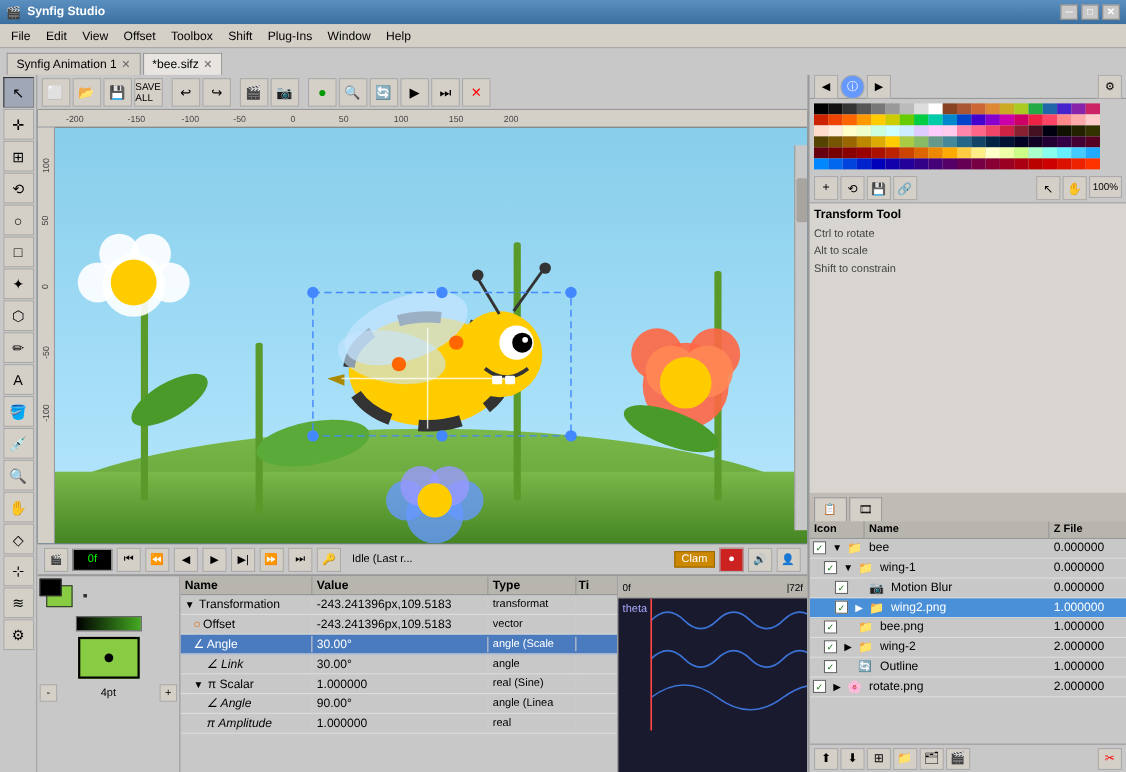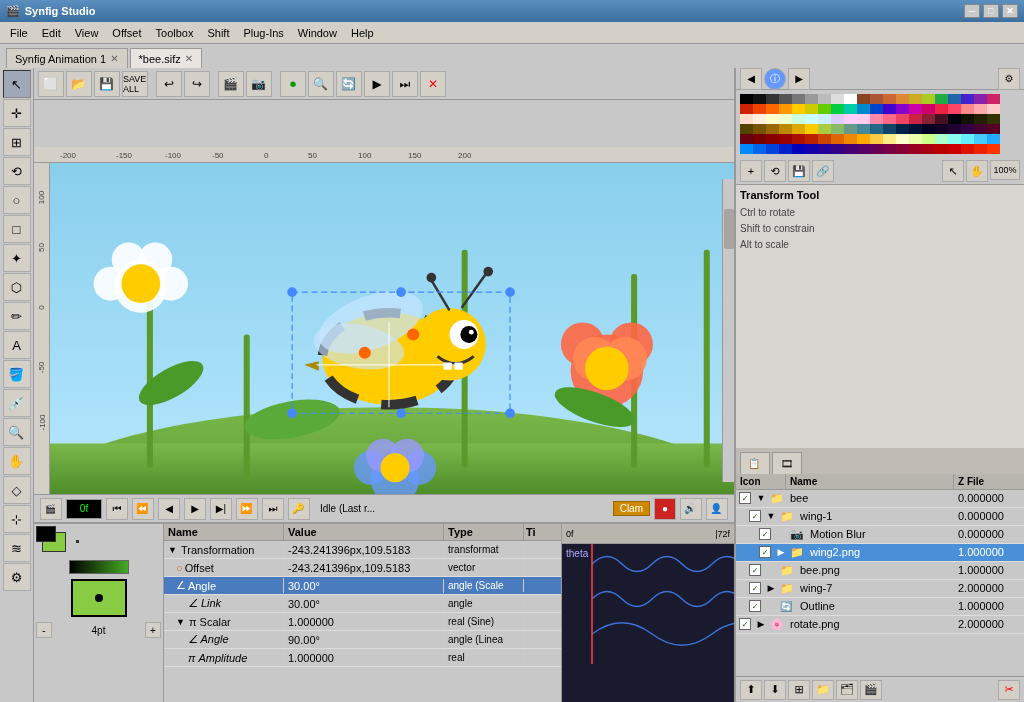--- a/index.html
+++ b/index.html
@@ -66,21 +66,21 @@
       display: flex; align-items: center; padding: 2px 4px; gap: 2px;
     }
     .ctool-btn {
       width: 26px; height: 26px; background: #d4d0c8; border: 1px solid #aaa;
       display: flex; align-items: center; justify-content: center; cursor: pointer; font-size: 12px;
     }
     .ctool-sep { width: 4px; }
 
     
     #canvas-view {
-      flex: 1; position: relative; overflow: hidden; background: #0c4a6e; margin-top: 47px;
+      flex: 1; position: relative; overflow: hidden; background: #0c4a6e;
     }
     #canvas-ruler-h {
       height: 16px; background: #d4d0c8; border-bottom: 1px solid #999;
       display: flex; align-items: center; font-size: 9px; padding-left: 18px;
       position: relative; overflow: hidden;
     }
     #canvas-ruler-v {
       width: 16px; background: #d4d0c8; border-right: 1px solid #999;
       position: absolute; top: 16px; left: 0; bottom: 0;
       display: flex; flex-direction: column; align-items: center; font-size: 8px;
@@ -743,22 +743,22 @@
         <div class="ticon">🔗</div>
         <div style="flex:1;"></div>
         <div class="ticon">↖</div>
         <div class="ticon">✋</div>
         <div style="width:30px;height:20px;background:#d4d0c8;border:1px solid #aaa;display:flex;align-items:center;justify-content:center;font-size:9px;">100%</div>
       </div>
 
       <div id="tool-area">
         <div class="tool-title">Transform Tool</div>
         <div class="tool-hint">Ctrl to rotate</div>
+        <div class="tool-hint">Alt to scale</div>
         <div class="tool-hint">Shift to constrain</div>
-        <div class="tool-hint">Alt to scale</div>
       </div>
 
       <div id="layers-panel">
 
         <div id="layers-tabs">
           <div class="ltab">📋</div>
           <div class="ltab">🎞</div>
         </div>
 
         <div id="layers-header">
@@ -818,21 +818,21 @@
             <div class="layer-name">bee.png</div>
             <div class="layer-zdepth">1.000000</div>
           </div>
 
           <div class="layer-row" style="padding-left:10px;">
             <div class="layer-check">
                 <span class="chk checked">✓</span>
               </div>
             <div class="layer-expand">▶</div>
             <div class="layer-icon">📁</div>
-            <div class="layer-name">wing-7</div>
+            <div class="layer-name">wing-2</div>
             <div class="layer-zdepth">2.000000</div>
           </div>
 
           <div class="layer-row" style="padding-left:10px;">
             <div class="layer-check">
                 <span class="chk checked">✓</span>
               </div>
             <div class="layer-expand"></div>
             <div class="layer-icon" style="font-size:10px;">🔄</div>
             <div class="layer-name">Outline</div>

